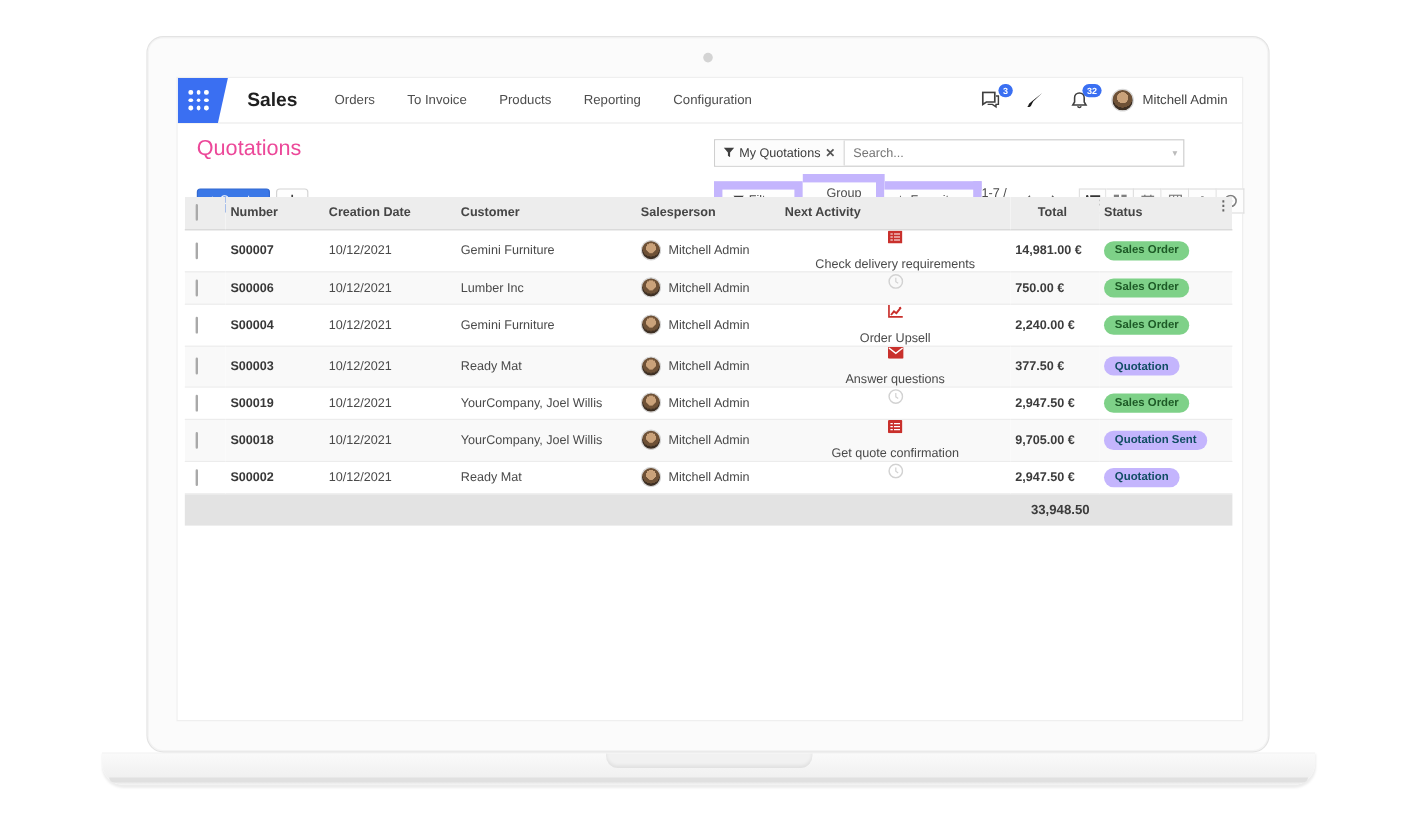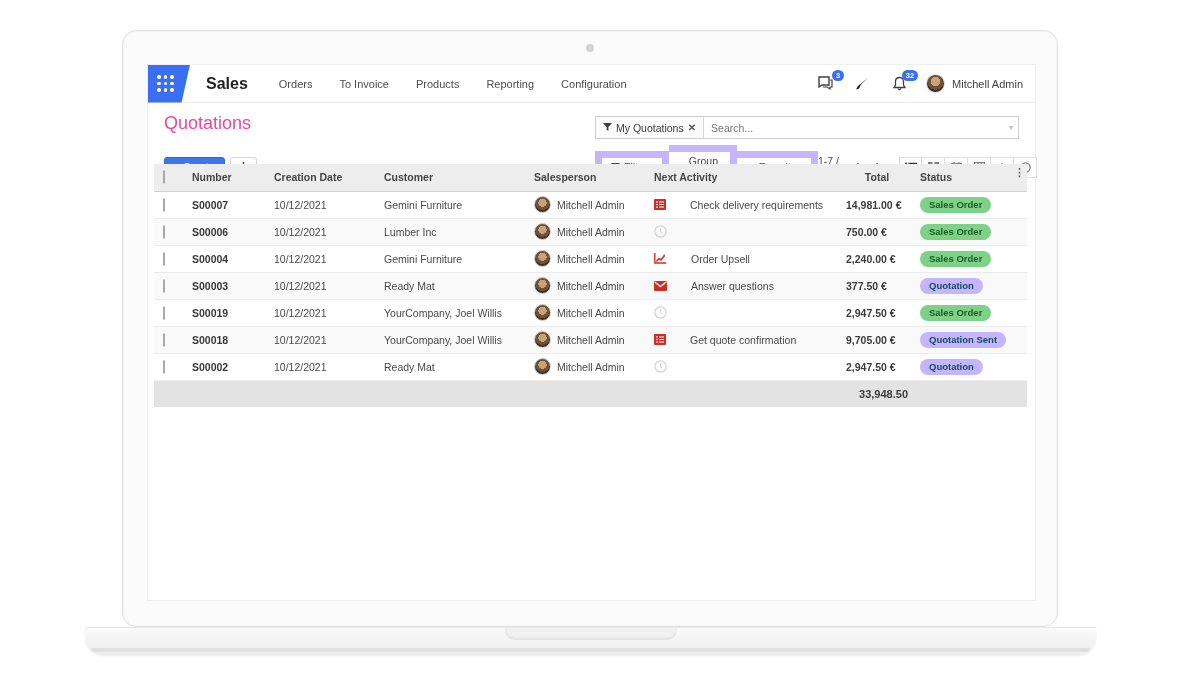--- a/index.html
+++ b/index.html
@@ -40,21 +40,21 @@
     background:radial-gradient(circle at 50% 38%, #caa27a 0 34%, #6e5136 35% 60%, #3d2f23 61% 100%); }
   .user-name { font-size:11px; color:#434343; }
 
   
   .cp { position:relative; height:61px; }
   .page-title { position:absolute; left:16px; top:10px; font-size:18px; color:#ec4899; }
   .btn-row { position:absolute; left:16px; top:54px; display:flex; gap:5px; }
   .btn-create { background:#3b78e7; border:1px solid #3369cf; color:#fff; font-size:10.5px; padding:3px 9px; border-radius:3px; cursor:pointer; }
   .btn-export { background:#fefefe; border:1px solid #d4d4d4; border-radius:3px; padding:2px 7px; cursor:pointer; display:flex; align-items:center; }
 
-  .search-box { position:absolute; left:447px; top:13px; width:424px; height:23px; background:#fff; border:1px solid #cfcfcf; display:flex; align-items:center; }
+  .search-box { position:absolute; left:447px; top:13px; width:392px; height:23px; background:#fff; border:1px solid #cfcfcf; display:flex; align-items:center; }
   .facet { display:flex; align-items:center; gap:4px; border-right:1px solid #d7d7d7; height:100%; padding:0 7px; background:#fcfcfc; }
   .facet-label { font-size:10.5px; color:#3c3c3c; }
   .facet-x { font-size:10px; color:#555; font-weight:bold; cursor:pointer; }
   .search-input { border:0; outline:0; flex:1; font-size:10.5px; color:#9a9a9a; padding:0 7px; font-family:"Liberation Sans",sans-serif; background:transparent; }
   .search-caret { font-size:8px; color:#bbb; padding-right:5px; cursor:pointer; }
 
   .tools-row { position:absolute; left:447px; top:42px; width:432px; display:flex; align-items:center; }
   .tool-btn { display:flex; align-items:center; gap:4px; font-size:10.5px; color:#4a4a4a; background:#fefefe;
     border:7px solid #c4b5fd; padding:3px 9px; cursor:pointer; }
   .tool-btn + .tool-btn { border-left:0; }
@@ -76,21 +76,21 @@
   thead th { background:#ededed; border-bottom:1px solid #d2d2d2; font-weight:bold; color:#454545; text-align:left; height:27px; padding:0 4px; position:relative; }
   tbody td { height:27px; border-bottom:1px solid #ececec; padding:0 4px; overflow:hidden; white-space:nowrap; }
   tbody tr:nth-child(even) { background:#f9f9f9; }
   .col-cb { width:34px; } .col-num { width:82px; } .col-date { width:110px; } .col-cust { width:150px; }
   .col-sp { width:120px; } .col-act { width:192px; } .col-total { width:74px; } .col-status { width:111px; }
   .cb { width:16px; height:16px; border:1px solid #a9a9a9; border-radius:2px; background:#fff; margin-left:5px; cursor:pointer; }
   .cell-number { font-weight:bold; color:#383838; }
   .sp-cell { display:flex; align-items:center; gap:6px; }
   .sp-avatar { width:17px; height:17px; border-radius:50%; flex:0 0 auto; border:1px solid #d5d5d5;
     background:radial-gradient(circle at 50% 38%, #caa27a 0 34%, #6e5136 35% 60%, #3d2f23 61% 100%); }
-  .act-cell { display:flex; align-items:center; gap:24px; }
+  .act-cell { display:flex; align-items:center; gap:11px;flex-direction:column; }
   .td-total { text-align:left; font-weight:bold; color:#3c3c3c; padding-right:8px; }
   th.th-total { text-align:center; padding-right:8px; }
   .pill { display:inline-block; border-radius:10px; padding:2.5px 9px; font-size:9.5px; font-weight:bold; }
   .pill-green { background:#7ed188; color:#1d5a26; }
   .pill-blue { background:#c4b5fd; color:#114d63; }
   .opt-cols { position:absolute; right:2px; top:6px; color:#666; font-size:11px; letter-spacing:0; line-height:5px; cursor:pointer; }
   .tfoot-bar { width:873px; height:26px; background:#e3e3e3; display:flex; align-items:center; justify-content:flex-end; }
   .tfoot-total { font-size:11px; font-weight:bold; color:#3c3c3c; padding-right:119px; }
 
   svg { display:block; }

